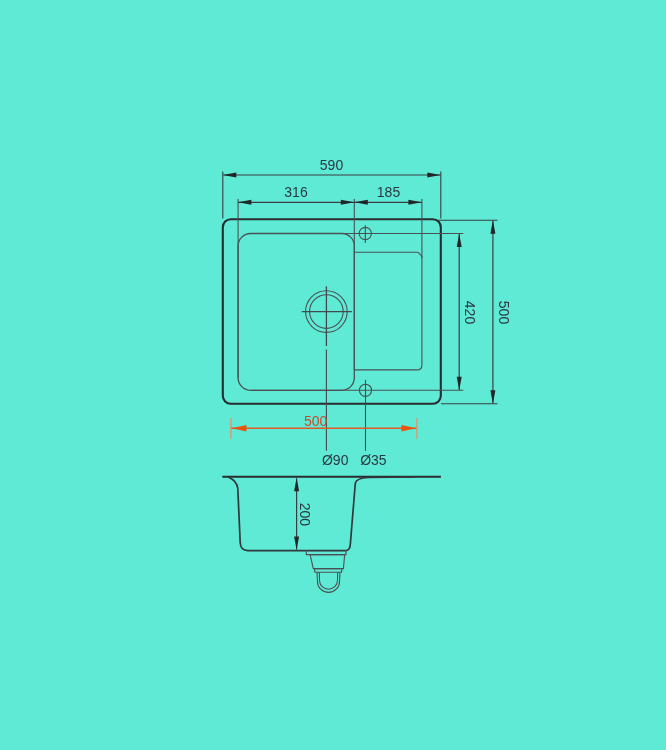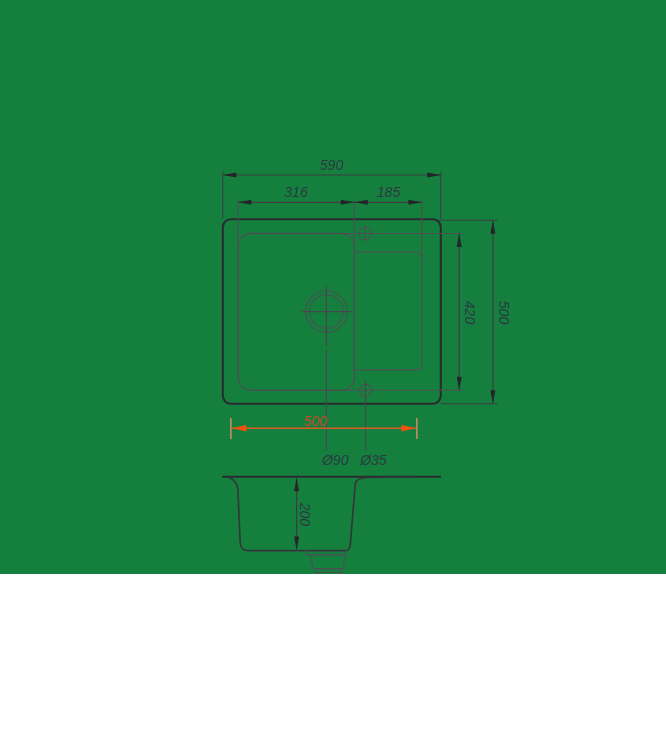--- a/index.html
+++ b/index.html
@@ -1,16 +1,16 @@
 <!DOCTYPE html>
 <html><head>
 <meta charset="utf-8">
 <style>
   html,body{margin:0;padding:0;background:#ffffff;}
-  #page{width:666px;height:574px;position:relative;background:#15803d;overflow:hidden;font-style:italic;}
+  #page{width:666px;height:750px;position:relative;background:#5eead4;overflow:hidden;}
   svg{position:absolute;left:0;top:0;}
   text{font-family:"Liberation Sans",sans-serif;font-size:14px;fill:#2c3744;}
 </style>
 </head>
 <body>
 <div id="page">
 <svg width="666" height="750" viewBox="0 0 666 750">
 
 <rect x="222.8" y="219.2" width="218" height="184.6" rx="8" ry="8" fill="none" stroke="#282c30" stroke-width="2.1"></rect>
 

